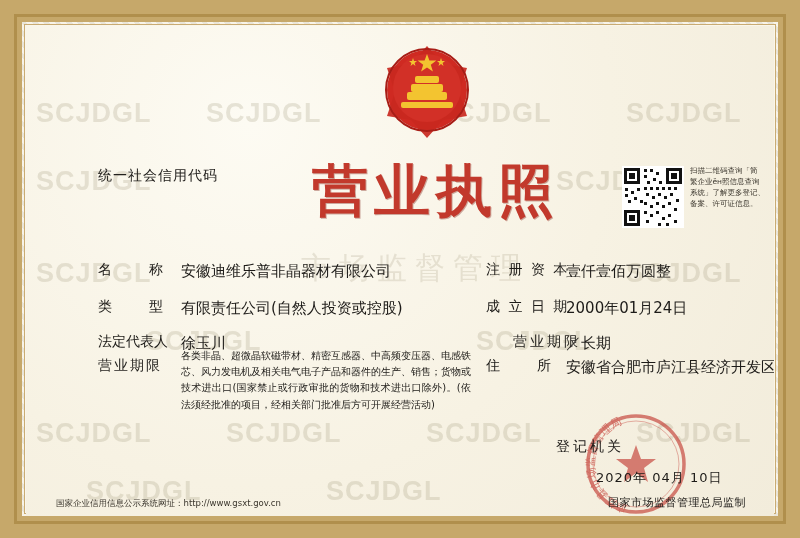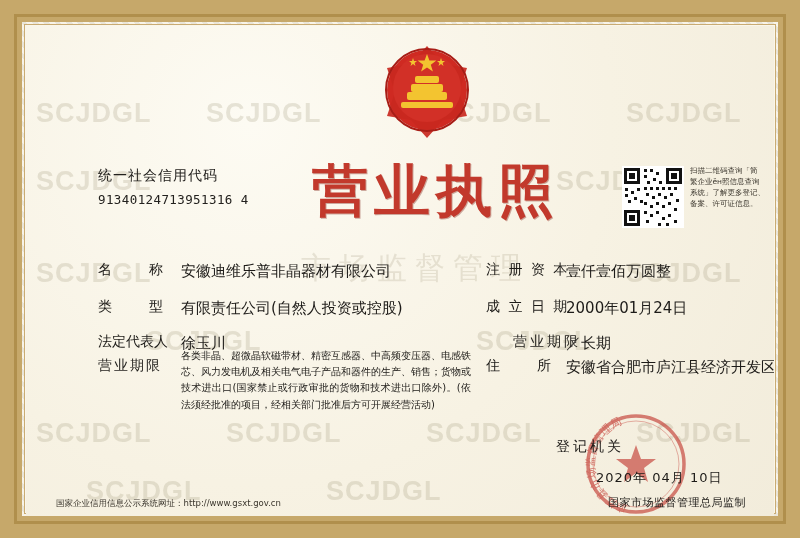--- a/index.html
+++ b/index.html
@@ -241,21 +241,20 @@
         <polygon points="56,20 58.4,26.6 65.4,26.6 59.8,30.8 61.9,37.5 56,33.4 50.1,37.5 52.2,30.8 46.6,26.6 53.6,26.6" fill="#f3c430"></polygon>
         <polygon points="70,24 71,27 74,27 71.6,28.9 72.5,32 70,30.1 67.5,32 68.4,28.9 66,27 69,27" fill="#f3c430"></polygon>
         <polygon points="42,24 43,27 46,27 43.6,28.9 44.5,32 42,30.1 39.5,32 40.4,28.9 38,27 41,27" fill="#f3c430"></polygon>
         <circle cx="56" cy="56" r="41" fill="none" stroke="#a81d16" stroke-width="2"></circle>
       </svg>
     </div>
 
     <div class="title">营业执照</div>
 
     <div class="credit-label">统一社会信用代码</div>
-    <div class="credit-value">91340124713951316 4</div>
 
     <div class="qr">
       <svg width="62" height="62" viewBox="0 0 62 62">
         <rect width="62" height="62" fill="#ffffff"></rect>
         <g fill="#111111">
           <rect x="2" y="2" width="16" height="16"></rect>
           <rect x="44" y="2" width="16" height="16"></rect>
           <rect x="2" y="44" width="16" height="16"></rect>
         </g>
         <g fill="#ffffff">

